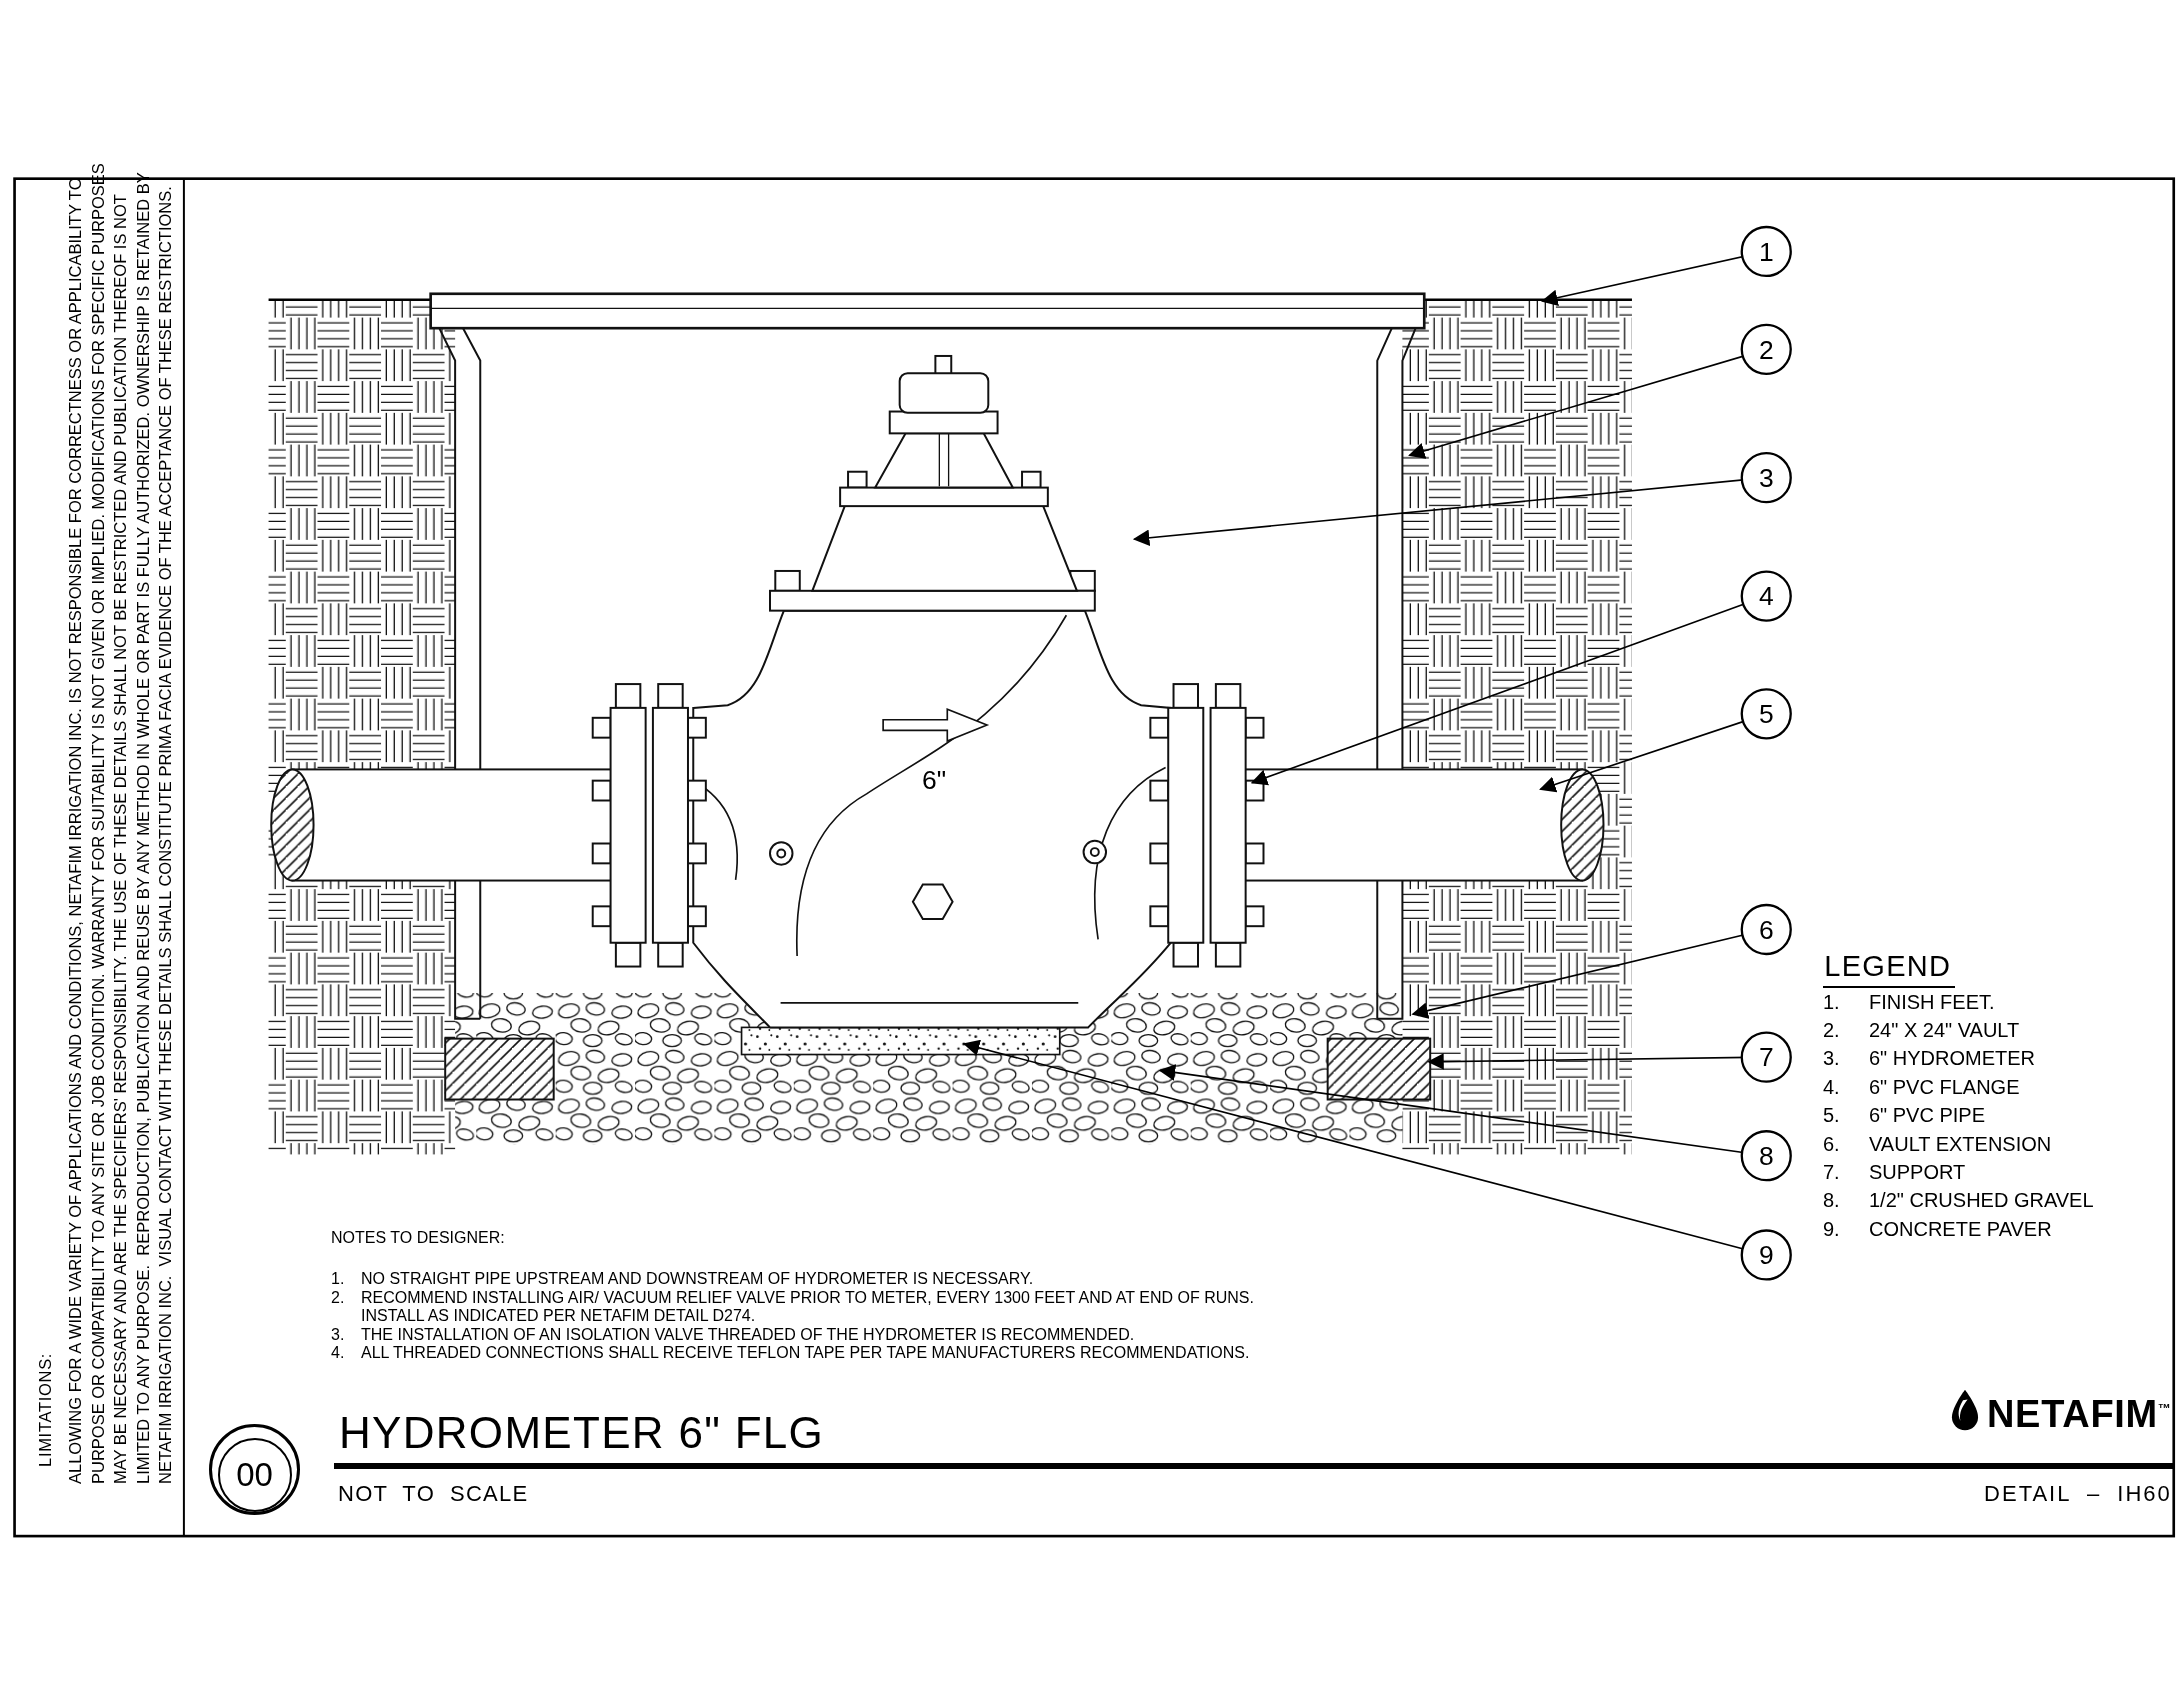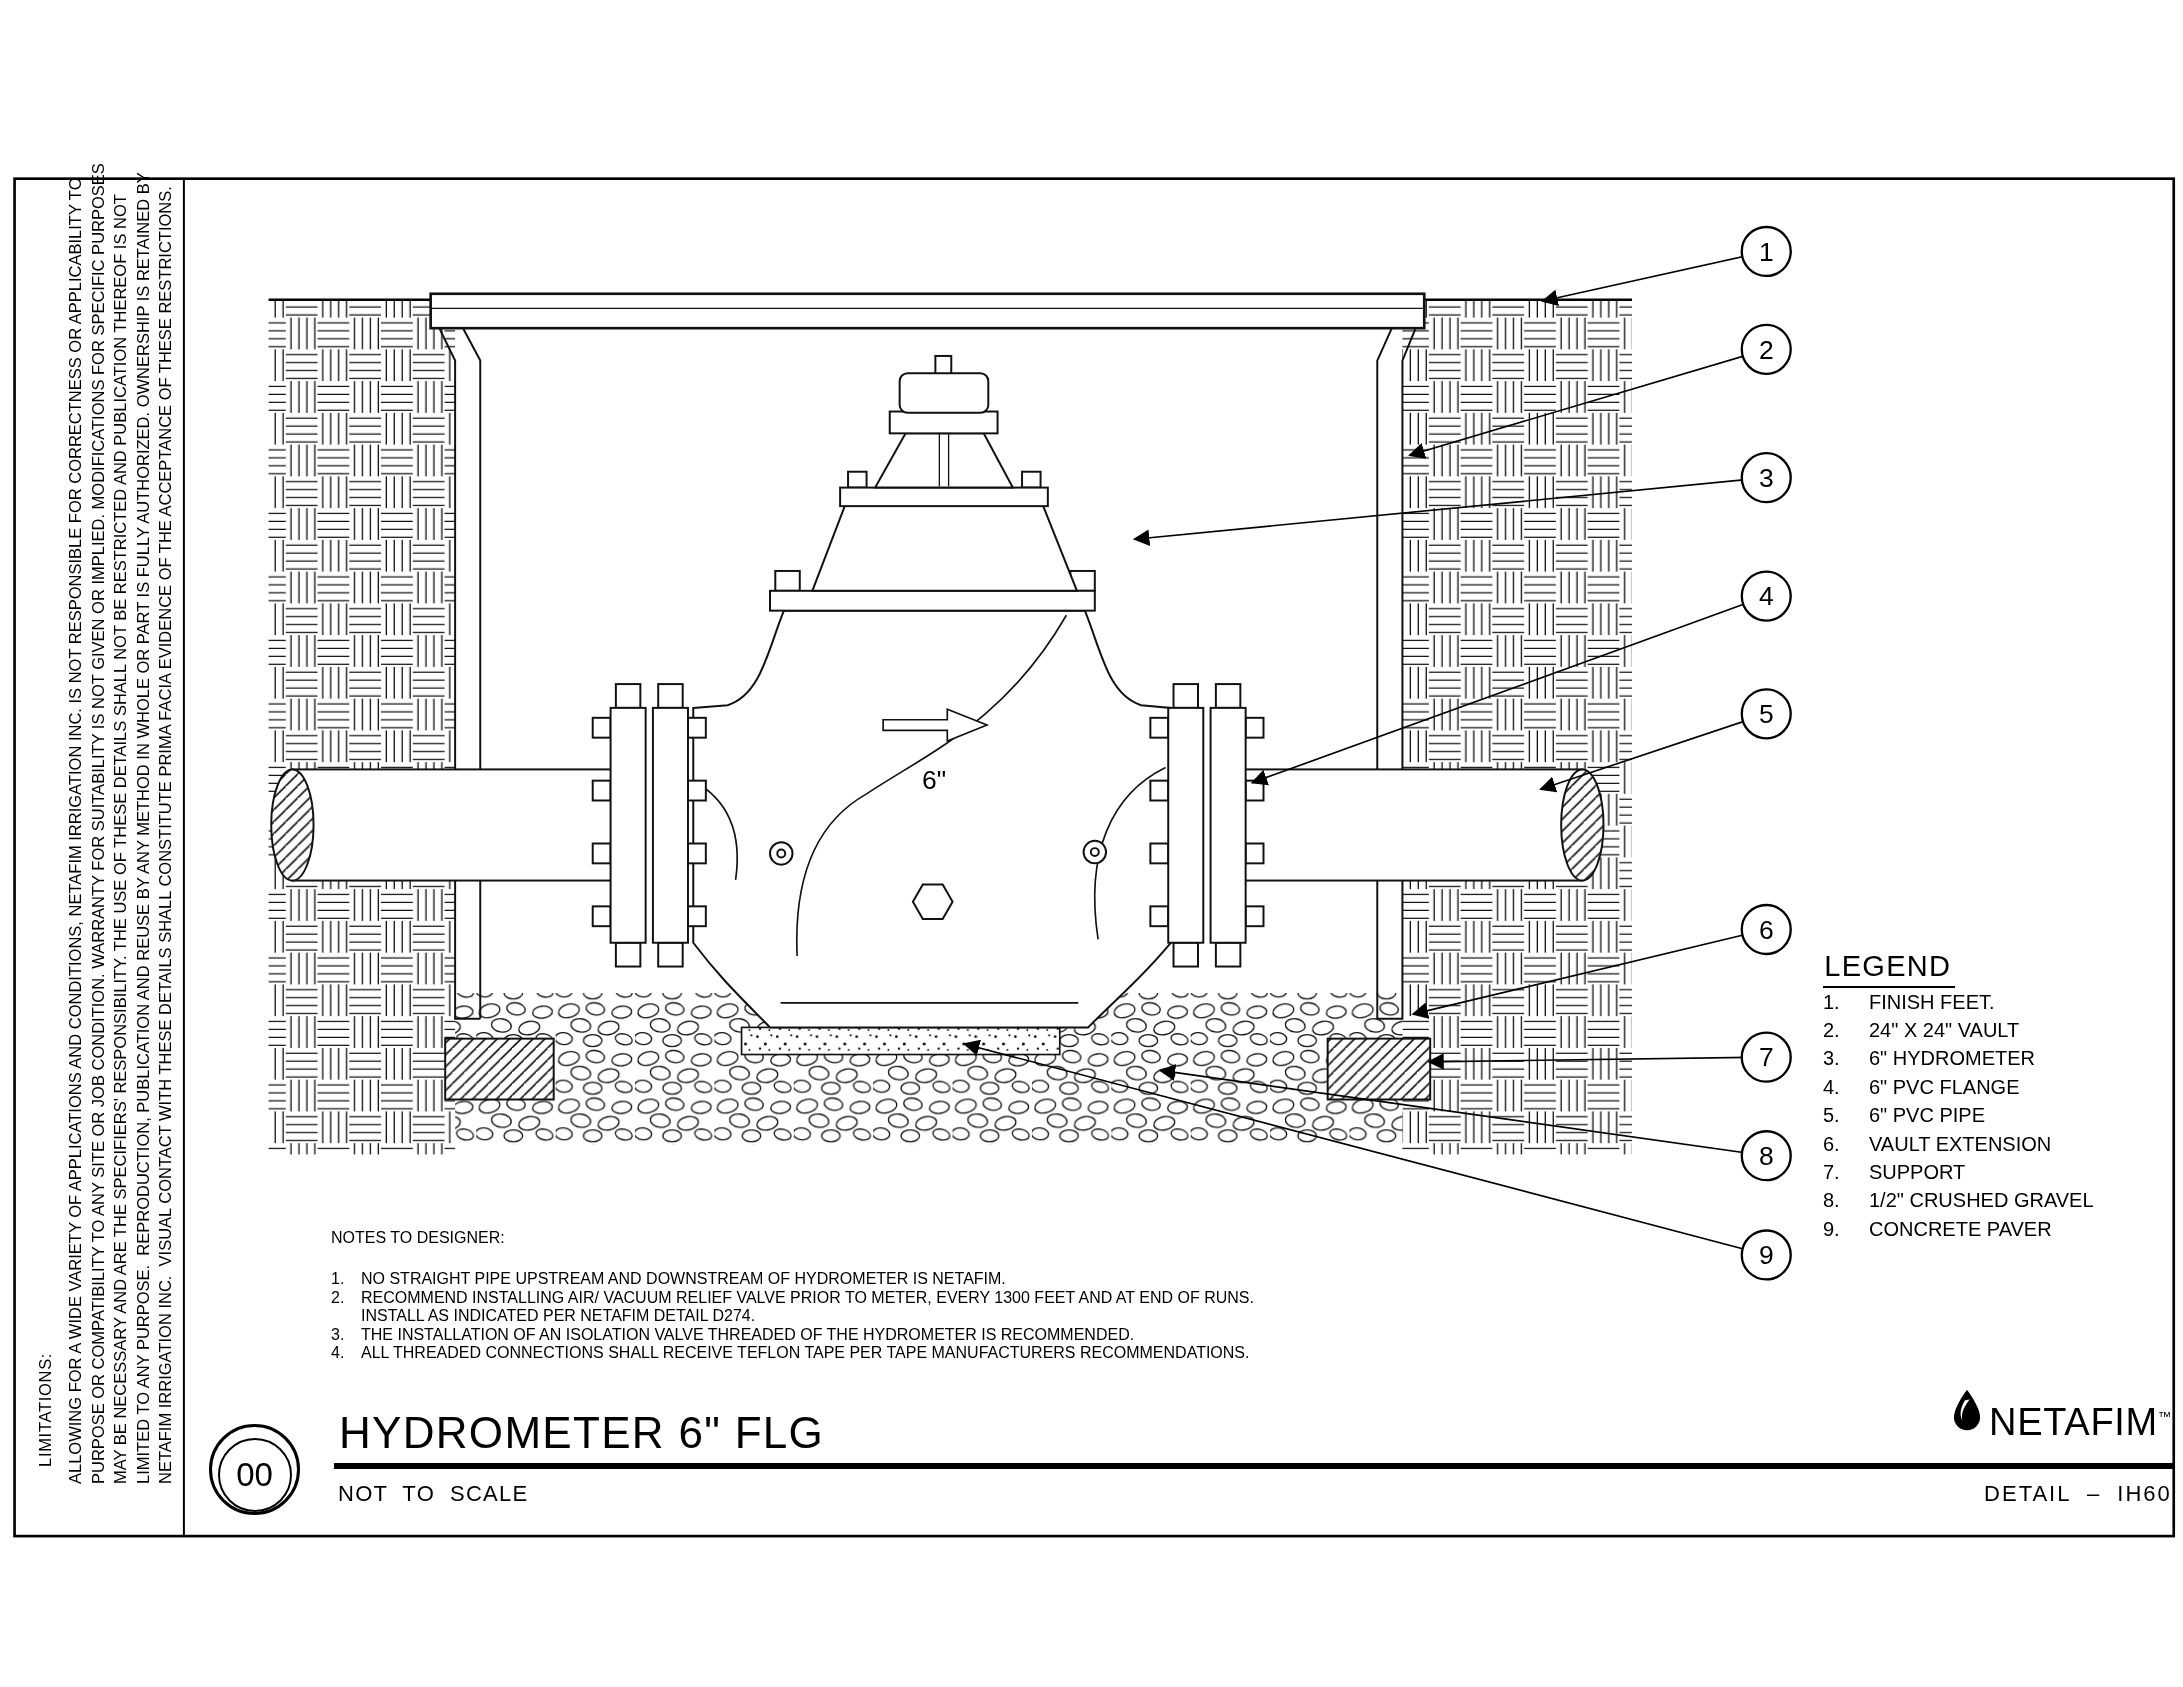--- a/index.html
+++ b/index.html
@@ -30,21 +30,21 @@
   
   .detail-circle{left:209px;top:1424px;width:85px;height:85px;border:3.3px solid #000;
                  border-radius:50%;display:flex;align-items:flex-end;justify-content:center;}
   .detail-circle-inner{width:70px;height:70px;border:2px solid #000;border-radius:50%;
                  display:flex;align-items:center;justify-content:center;font-size:33px;}
   .sheet-title{left:339px;top:1408px;font-size:44px;letter-spacing:1.3px;white-space:pre;}
   .thick-rule{left:334px;top:1463px;width:1840px;height:6px;background:#000;}
   .scale-note{left:338px;top:1481px;font-size:22px;letter-spacing:1.3px;white-space:pre;}
   .detail-code{right:11.2px;top:1481px;font-size:22px;letter-spacing:2px;white-space:pre;text-align:right;}
   .brand{right:11.2px;top:1388px;display:flex;align-items:flex-start;gap:6.6px;}
-  .brand-text{font-size:38px;font-weight:normal;letter-spacing:0.7px;line-height:58px;}
+  .brand-text{font-size:38px;font-weight:bold;letter-spacing:0.7px;line-height:42px;}
   .brand-tm{font-size:13.2px;vertical-align:super;}
 </style>
 </head>
 <body>
 
 <div class="page">
 
   <svg class="abs" style="left:0;top:0" width="2183" height="1687" viewBox="0 0 3300 2550">
     <defs>
 
@@ -287,21 +287,21 @@
     <div class="legend-row">
         <span class="legend-num">9.</span>
         <span>CONCRETE PAVER</span>
       </div>
   </div>
 
   <div class="abs notes">
     <div class="notes-heading">NOTES TO DESIGNER:</div>
     <div class="note-row">
         <span class="note-num">1.</span>
-        <span class="note-text">NO STRAIGHT PIPE UPSTREAM AND DOWNSTREAM OF HYDROMETER IS NETAFIM.</span>
+        <span class="note-text">NO STRAIGHT PIPE UPSTREAM AND DOWNSTREAM OF HYDROMETER IS NECESSARY.</span>
       </div>
     <div class="note-row">
         <span class="note-num">2.</span>
         <span class="note-text">RECOMMEND INSTALLING AIR/ VACUUM RELIEF VALVE PRIOR TO METER, EVERY 1300 FEET AND AT END OF RUNS.
 INSTALL AS INDICATED PER NETAFIM DETAIL D274.</span>
       </div>
     <div class="note-row">
         <span class="note-num">3.</span>
         <span class="note-text">THE INSTALLATION OF AN ISOLATION VALVE THREADED OF THE HYDROMETER IS RECOMMENDED.</span>
       </div>

